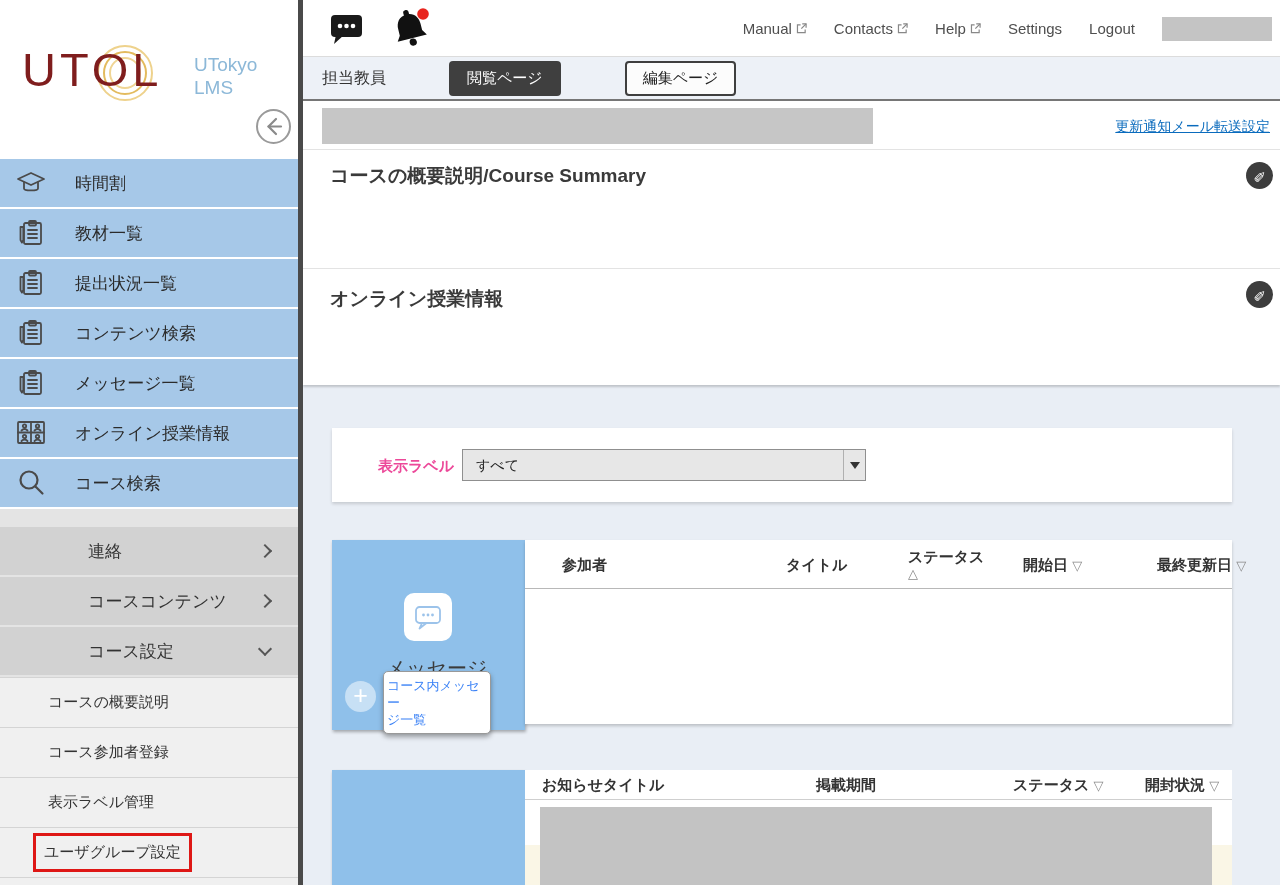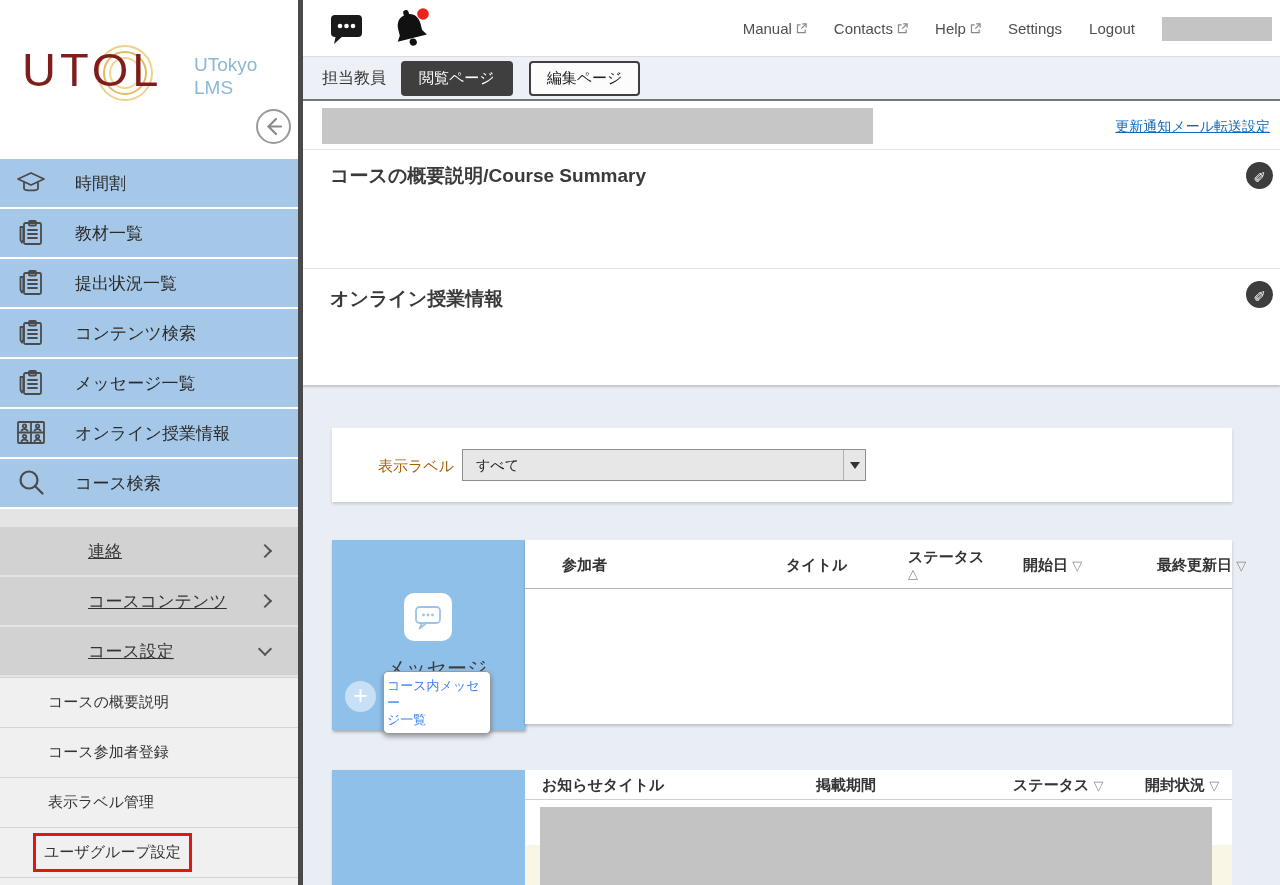--- a/index.html
+++ b/index.html
@@ -22,21 +22,21 @@
   .menu { position:absolute; left:0; top:159px; width:298px; }
   .menu-item { height:48px; background:#a6c8e8; margin-bottom:2px; position:relative;
     display:flex; align-items:center; cursor:pointer; }
   .mi-icon { position:absolute; left:13px; top:50%; transform:translateY(-50%); width:36px; height:34px;
     display:flex; align-items:center; justify-content:center; }
   .mi-label { margin-left:75px; font-size:17px; color:#2b2b2b; }
   .sidebar-lower { position:absolute; left:0; top:509px; width:298px; height:376px; background:#e4e4e4; }
   .sec-item { height:48px; background:#d2d2d2; margin-bottom:2px; position:relative;
     display:flex; align-items:center; cursor:pointer; }
   .sec-item:first-child { margin-top:18px; }
-  .sec-label { margin-left:88px; font-size:17px; color:#333;text-decoration:underline; }
+  .sec-label { margin-left:88px; font-size:17px; color:#333; }
   .chev { position:absolute; right:28px; top:50%; width:10px; height:10px;
     border-right:2px solid #555; border-bottom:2px solid #555; }
   .chev-right { transform:translateY(-50%) rotate(-45deg); }
   .chev-down  { transform:translateY(-70%) rotate(45deg); }
   .submenu { }
   .sub-item { height:50px; background:#f0f0f0; border-top:1px solid #d4d4d4; display:flex;
     align-items:center; cursor:pointer; }
   .sub-label { margin-left:48px; font-size:15px; color:#333; }
   .sub-stub { height:9px; background:#f0f0f0; border-top:1px solid #d4d4d4; }
   .red-box { margin-left:33px; border:3px solid #de1715; padding:7px 8px; font-size:15px; color:#333; }
@@ -44,40 +44,40 @@
   .main { position:absolute; left:303px; top:0; width:977px; height:885px; }
   .topbar { position:absolute; left:0; top:0; width:977px; height:57px; background:#fff;
     border-bottom:1px solid #dcdcdc; }
   .chat-btn { position:absolute; left:27px; top:13px; cursor:pointer; }
   .bell-btn { position:absolute; left:88px; top:7px; cursor:pointer; }
   .top-right { position:absolute; right:0; top:0; height:57px; display:flex; align-items:center;
     gap:27px; padding-right:8px; }
   .top-link { font-size:15px; color:#4f4f4f; cursor:pointer; display:flex; align-items:center; gap:4px; }
   .user-redact { width:110px; height:24px; background:#c4c4c4; }
   .tabbar { position:absolute; left:0; top:57px; width:977px; height:44px; background:#edf1f7;
-    border-bottom:2px solid #767676; display:flex; align-items:center; padding-left:19px; }
+    border-bottom:2px solid #767676; display:flex; align-items:center; padding-left:19px;gap:48px; }
   .role-label { font-size:16px; color:#333; margin-right:15px; }
   .tab-dark { background:#3f3f3f; color:#fff; font-size:15px; padding:8px 18px; border-radius:4px;
     margin-right:16px; cursor:pointer; border:none; font-family:inherit; }
   .tab-light { background:#fcfcfc; color:#222; font-size:15px; padding:6px 16px; border-radius:4px;
     border:2px solid #3f3f3f; cursor:pointer; font-family:inherit; }
   .card1 { position:absolute; left:0; top:101px; width:977px; height:284px; background:#fff;
     box-shadow:0 2px 2px rgba(0,0,0,.18); }
   .course-redact { position:absolute; left:19px; top:7px; width:551px; height:36px; background:#c6c6c6; }
   .update-link { position:absolute; right:10px; top:17px; font-size:14px; color:#0a6bbd;
     text-decoration:underline; cursor:pointer; }
   .div1 { position:absolute; left:0; top:48px; width:977px; border-top:1px solid #e3e3e3; }
   .div2 { position:absolute; left:0; top:167px; width:977px; border-top:1px solid #e3e3e3; }
   .sec-title { position:absolute; left:27px; font-size:19px; font-weight:bold; color:#3a3a3a; }
   .pencil-btn { position:absolute; width:27px; height:27px; border-radius:50%; background:#3d3d3d;
     color:#fff; display:flex; align-items:center; justify-content:center; cursor:pointer; }
   .pencil-btn span { font-size:15px; transform:scaleY(-1); }
   .filter-card { position:absolute; left:29px; top:428px; width:900px; height:74px; background:#fff;
     box-shadow:0 2px 3px rgba(0,0,0,.15); }
-  .filter-label { position:absolute; left:46px; top:29px; font-size:15px; font-weight:normal; color:#a16207; }
+  .filter-label { position:absolute; left:46px; top:29px; font-size:15px; font-weight:bold; color:#ec4899; }
   .select { position:absolute; left:130px; top:21px; width:404px; height:32px; background:#e7e7e7;
     border:1px solid #8f8f8f; cursor:pointer; }
   .select-value { position:absolute; left:13px; top:0; line-height:30px; font-size:14px; color:#222; }
   .select-arrow { position:absolute; right:0; top:0; width:22px; height:100%; border-left:1px solid #b0b0b0;
     display:flex; align-items:center; justify-content:center; }
   .select-arrow i { width:0; height:0; border-left:5px solid transparent; border-right:5px solid transparent;
     border-top:7px solid #333; }
   
   .msg-card { position:absolute; left:29px; top:540px; width:900px; height:190px; }
   .blue-panel { position:absolute; left:0; top:0; width:193px; background:#8fc0ea;

